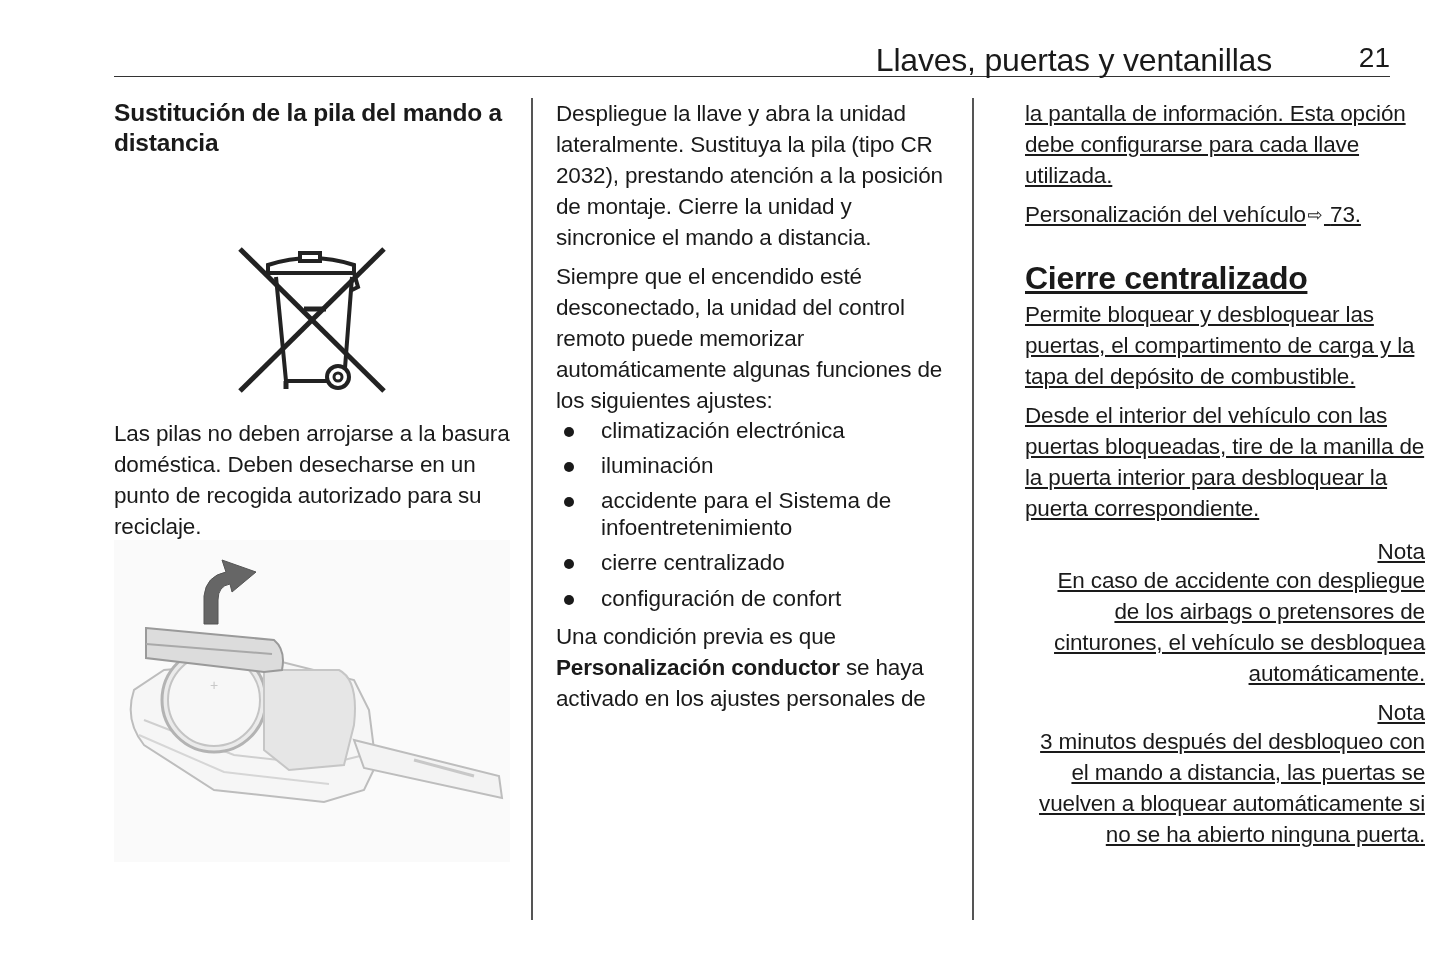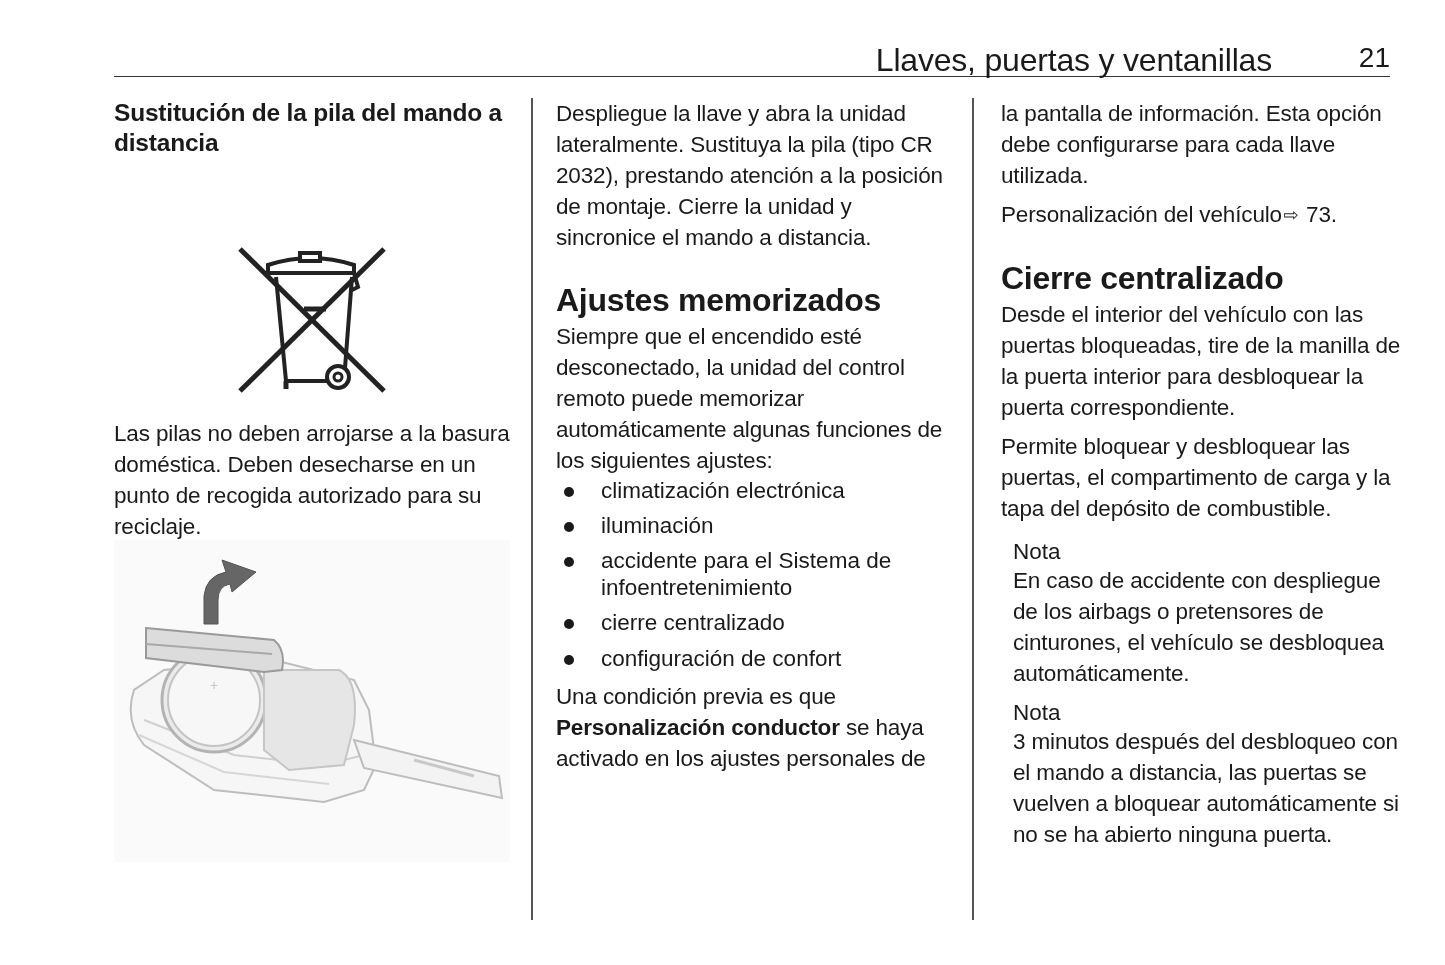--- a/index.html
+++ b/index.html
@@ -5,33 +5,33 @@
   html, body { margin: 0; padding: 0; background: #ffffff; }
   body { width: 1445px; height: 965px; position: relative; overflow: hidden;
          font-family: "Liberation Sans", sans-serif; color: #1a1a1a; }
   .header { position: absolute; left: 114px; top: 40px; width: 1276px; height: 36px;
             border-bottom: 1.5px solid #333; }
   .header-title { position: absolute; right: 118px; top: 2px; font-size: 32px; letter-spacing: -0.2px; }
   .header-page { position: absolute; right: 0; top: 2px; font-size: 28px; }
   .col { position: absolute; top: 98px; }
   .col1 { left: 114px; width: 400px; }
   .col2 { left: 556px; width: 400px; }
-  .col3 { left: 1001px; width: 400px; }
+  .col3 { left: 1025px; width: 400px; text-decoration: underline; }
   .divider { position: absolute; top: 98px; width: 2px; height: 822px; background: #555; }
   .div1 { left: 531px; }
   .div2 { left: 972px; }
   p { margin: 0; font-size: 22.5px; line-height: 31px; letter-spacing: -0.15px; }
   .sub-h { font-size: 24.5px; line-height: 30px; margin: 0 0 0 0; letter-spacing: -0.2px; }
   .sec-h { font-size: 32px; line-height: 38px; margin: 0 0 2px 0; letter-spacing: -0.3px; }
   .gap { margin-bottom: 8px; }
   .bold { font-weight: bold; }
   ul.bullets { list-style: none; margin: 2px 0 0 0; padding: 0; }
   ul.bullets li { position: relative; padding-left: 45px; font-size: 22.5px; line-height: 26.7px; margin-bottom: 8.5px; }
   ul.bullets li .dot { position: absolute; left: 8px; top: 9px; width: 10px; height: 10px; border-radius: 50%; background: #1a1a1a; }
-  .note { padding-left: 12px; margin-bottom: 10px; }
+  .note { padding-left: 12px; margin-bottom: 10px; text-align: right; }
   .note-title { font-size: 22.5px; line-height: 27px; }
   .arrow { display: inline-block; width: 18px; text-align: center; font-size: 18px; vertical-align: 1px; }
   .recycle { position: absolute; left: 234px; top: 243px; width: 154px; height: 152px; }
   .keyfig { position: absolute; left: 114px; top: 540px; width: 396px; height: 322px; background: #fafafa; }
 </style>
 </head>
 <body>
 
 <div class="header">
   <span class="header-title">Llaves, puertas y ventanillas</span>
@@ -86,38 +86,37 @@
 
     <path d="M32 88 L160 100 Q172 110 168 130 L150 132 L32 118 Z" fill="#dcdcdc" stroke="#9a9a9a" stroke-width="2"></path>
     <path d="M32 104 L158 114" stroke="#a9a9a9" stroke-width="2"></path>
 
     <path d="M90 84 L90 56 Q92 36 112 32 L108 20 L142 32 L118 52 L116 44 Q104 46 104 60 L104 84 Z" fill="#666" stroke="#555" stroke-width="1"></path>
   </svg>
 </div>
 
 <div class="col col2">
   <p class="gap">Despliegue la llave y abra la unidad lateralmente. Sustituya la pila (tipo CR 2032), prestando atención a la posición de montaje. Cierre la unidad y sincronice el mando a distancia.</p>
-  <h2 class="sec-h" style="margin-top:28px;">Ajustes memorizados</h2>
   <p>Siempre que el encendido esté desconectado, la unidad del control remoto puede memorizar automáticamente algunas funciones de los siguientes ajustes:</p>
   <ul class="bullets">
     <li><span class="dot"></span><span>climatización electrónica</span></li>
     <li><span class="dot"></span><span>iluminación</span></li>
     <li><span class="dot"></span><span>accidente para el Sistema de infoentretenimiento</span></li>
     <li><span class="dot"></span><span>cierre centralizado</span></li>
     <li><span class="dot"></span><span>configuración de confort</span></li>
   </ul>
   <p><span>Una condición previa es que</span> <span class="bold">Personalización conductor</span> <span>se haya activado en los ajustes personales de</span></p>
 </div>
 
 <div class="col col3">
   <p class="gap">la pantalla de información. Esta opción debe configurarse para cada llave utilizada.</p>
   <p><span>Personalización del vehículo</span><span class="arrow">⇨</span> <span>73.</span></p>
   <h2 class="sec-h" style="margin-top:28px;">Cierre centralizado</h2>
+  <p class="gap">Permite bloquear y desbloquear las puertas, el compartimento de carga y la tapa del depósito de combustible.</p>
   <p class="gap">Desde el interior del vehículo con las puertas bloqueadas, tire de la manilla de la puerta interior para desbloquear la puerta correspondiente.</p>
-  <p class="gap">Permite bloquear y desbloquear las puertas, el compartimento de carga y la tapa del depósito de combustible.</p>
   <div class="note" style="margin-top:14px;">
     <div class="note-title">Nota</div>
     <p>En caso de accidente con despliegue de los airbags o pretensores de cinturones, el vehículo se desbloquea automáticamente.</p>
   </div>
   <div class="note">
     <div class="note-title">Nota</div>
     <p>3 minutos después del desbloqueo con el mando a distancia, las puertas se vuelven a bloquear automáticamente si no se ha abierto ninguna puerta.</p>
   </div>
 </div>
 

